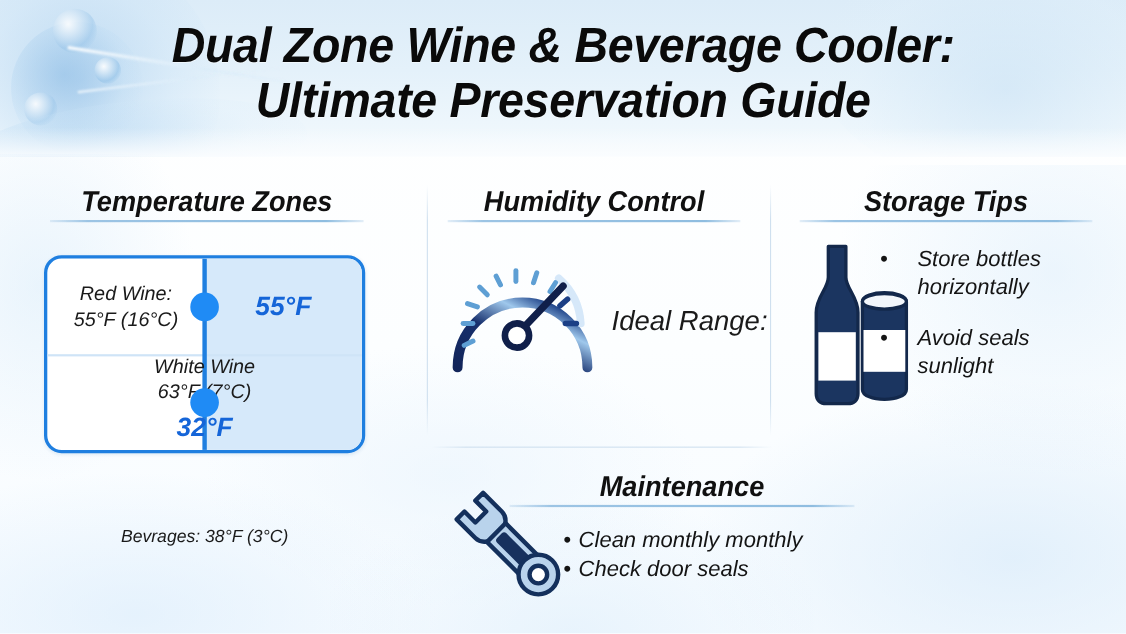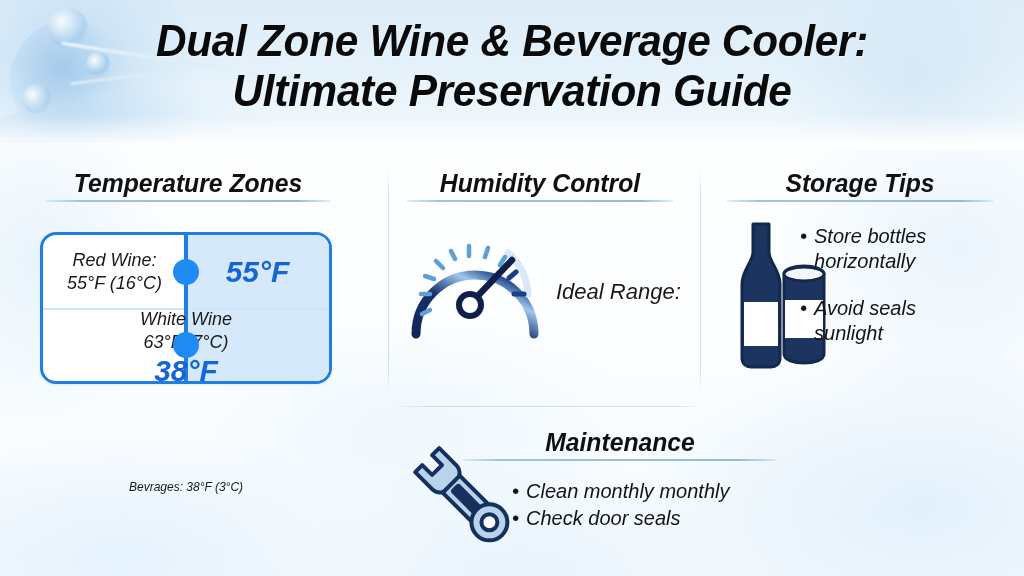--- a/index.html
+++ b/index.html
@@ -77,21 +77,21 @@
     font-size:26px;line-height:30px;text-align:center;
     transform:scaleX(.95);
   }
   .sec-head .ul{
     display:block;height:2px;margin-top:2px;
     background:linear-gradient(90deg,rgba(150,190,225,.25),#9cc4e4 12%,#8fbde0 88%,rgba(150,190,225,.25));
   }
 
   
   .temp-card{
-    position:absolute;left:40px;top:232px;width:292px;height:152px;
+    position:absolute;left:40px;top:232px;width:292px;height:180px;
     border:3px solid #1f7fe0;border-radius:16px;background:#ffffff;
     box-sizing:border-box;overflow:hidden;
     box-shadow:0 1px 3px rgba(60,120,180,.12);
     padding-left:38px;
   }
   .temp-card .right-fill{
     position:absolute;left:50%;top:0;width:50%;height:100%;
     background:#d6e9fa;
   }
   .temp-card .hrule{
@@ -107,51 +107,51 @@
   }
   .temp-row.r1{top:0;}
   .temp-row.r2{top:50%;flex-direction:column;}
   .temp-left{
     position:relative;width:50%;height:100%;display:flex;flex-direction:column;
     align-items:center;justify-content:center;color:#1a1a1a;font-size:18px;line-height:23px;
     text-align:center;z-index:2;
   }
   .temp-right{
     position:relative;width:50%;height:100%;display:flex;align-items:center;justify-content:center;
-    color:#1565d8;font-weight:bold;font-size:30px;z-index:2;
+    color:#1565d8;font-weight:bold;font-size:24px;z-index:2;
   }
   .dot{
     position:absolute;left:50%;top:50%;width:26px;height:26px;margin-left:-13px;margin-top:-13px;
     border-radius:50%;background:#1f8bf5;z-index:5;
   }
   .bev-note{
     position:absolute;left:40px;top:480px;width:292px;text-align:center;
-    font-size:12px;color:#1a1a1a;
+    font-size:16px;color:#1a1a1a;
   }
 
   
   .v-divider{position:absolute;width:1px;background:linear-gradient(180deg,rgba(190,216,238,0),#cfe0ef 14%,#cfe0ef 86%,rgba(190,216,238,0));}
   .h-divider{position:absolute;height:1px;background:linear-gradient(90deg,rgba(190,216,238,0),#cfe0ef 10%,#cfe0ef 90%,rgba(190,216,238,0));}
 
   
   .gauge{position:absolute;left:400px;top:222px;width:150px;height:130px;}
   .humid-text{
     position:absolute;left:556px;top:278px;width:150px;
-    font-size:22px;line-height:28px;color:#1a1a1a;
+    font-size:25px;line-height:28px;color:#1a1a1a;
   }
 
   
   .bottle-icon{position:absolute;left:726px;top:218px;width:106px;height:155px;}
   .tips-list{position:absolute;left:800px;top:224px;width:170px;}
   .tip{
     font-size:20px;line-height:25px;color:#141414;margin-bottom:22px;
     display:flex;gap:7px;
   }
   .tip .bt{flex:0 0 auto;line-height:25px;}
-  .tip .tx{flex:1 1 auto;}
+  .tip .tx{flex:1 1 auto;margin-left:20px;}
 
   
   .maint-head{position:absolute;left:455px;top:427px;width:330px;}
   .wrench-icon{position:absolute;left:403px;top:443px;width:112px;height:112px;}
   .maint-list{position:absolute;left:512px;top:478px;width:290px;}
   .maint-item{font-size:20px;line-height:27px;color:#141414;display:flex;gap:7px;}
 </style>
 </head>
 <body>
 
@@ -200,21 +200,21 @@
       <div class="dot"></div>
       <div class="temp-right">55°F</div>
     </div>
 
     <div class="temp-row r2">
       <div class="temp-left">
         <span>White Wine</span>
         <span>63°F (7°C)</span>
       </div>
       <div class="dot"></div>
-      <div class="temp-right">38°F</div>
+      <div class="temp-right">32°F</div>
     </div>
   </div>
 
   <div class="bev-note">Bevrages: 38°F (3°C)</div>
 
   <div class="sec-head" style="left:400px;top:168px;width:280px;">
     <span>Humidity Control</span>
     <span class="ul"></span>
   </div>
 

